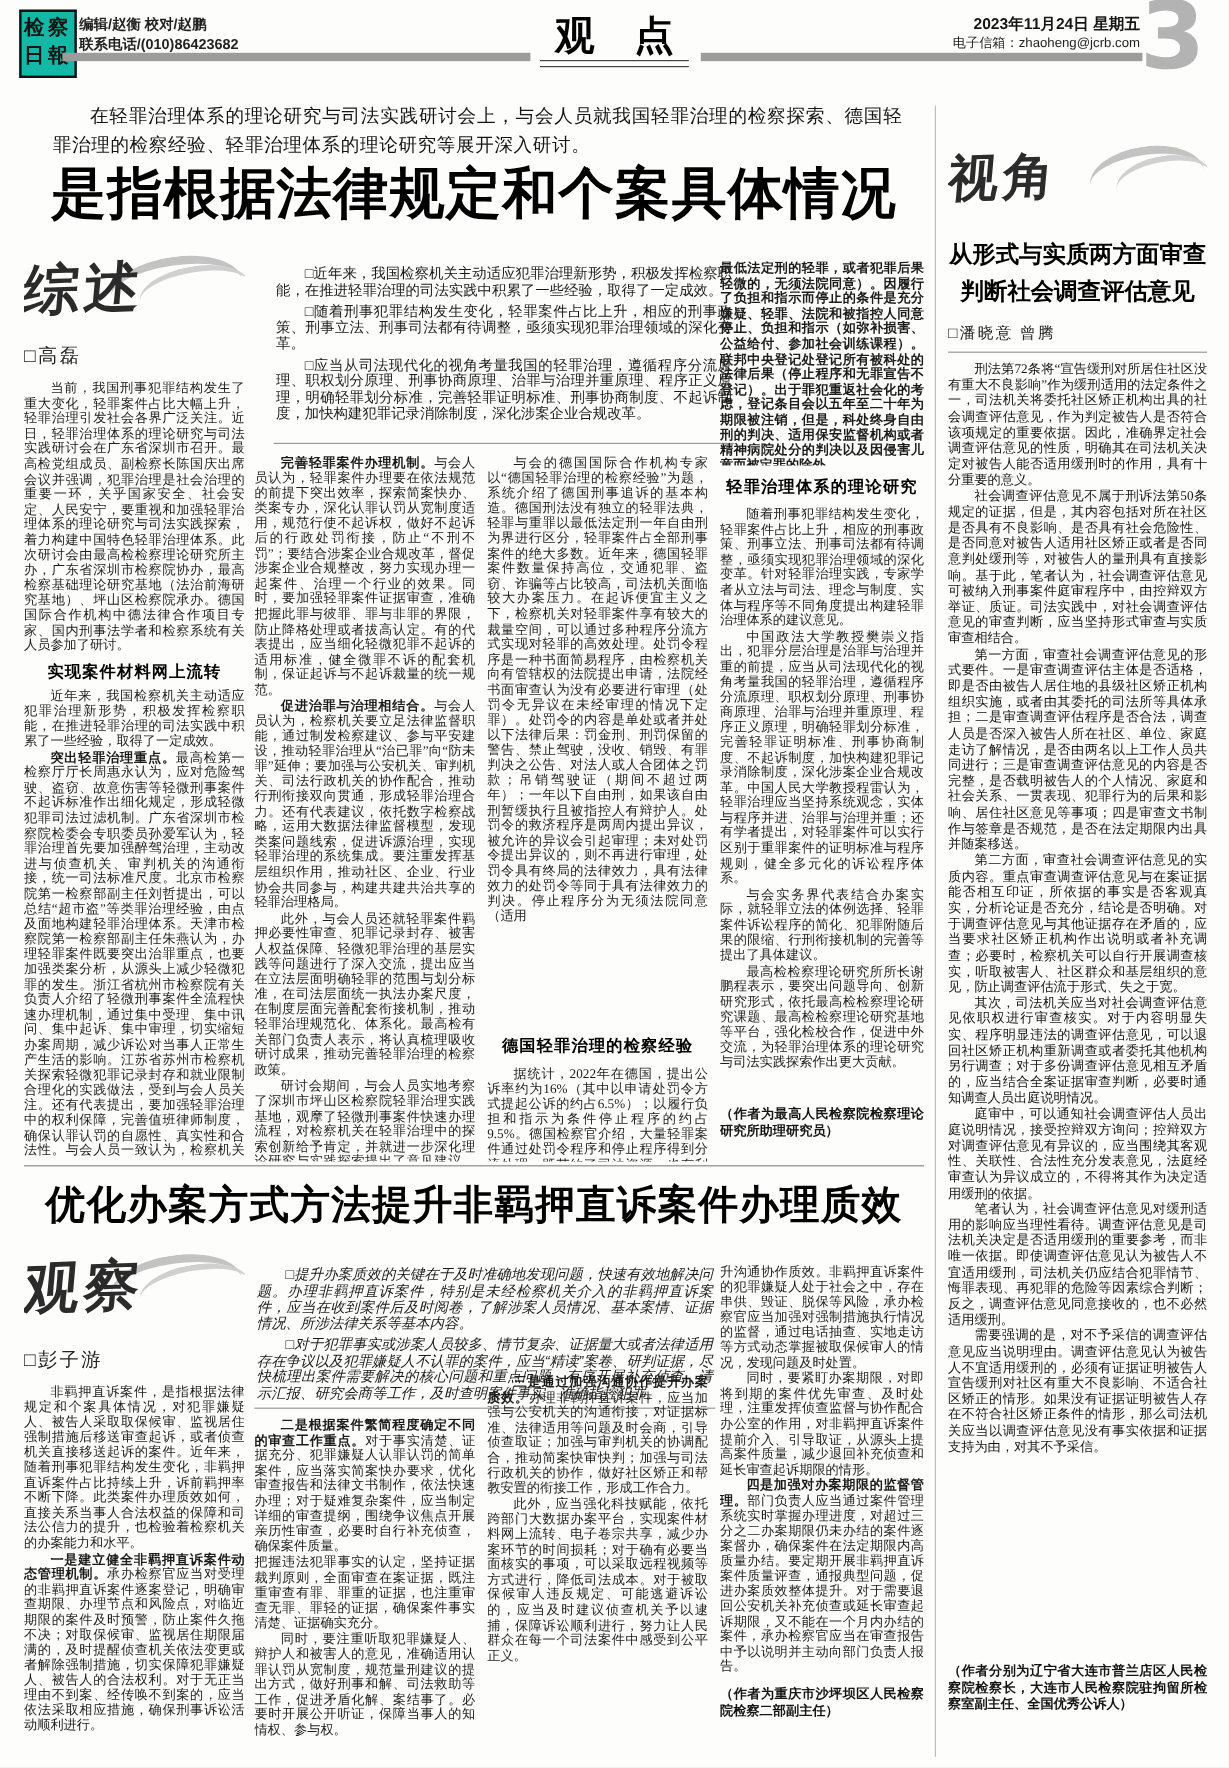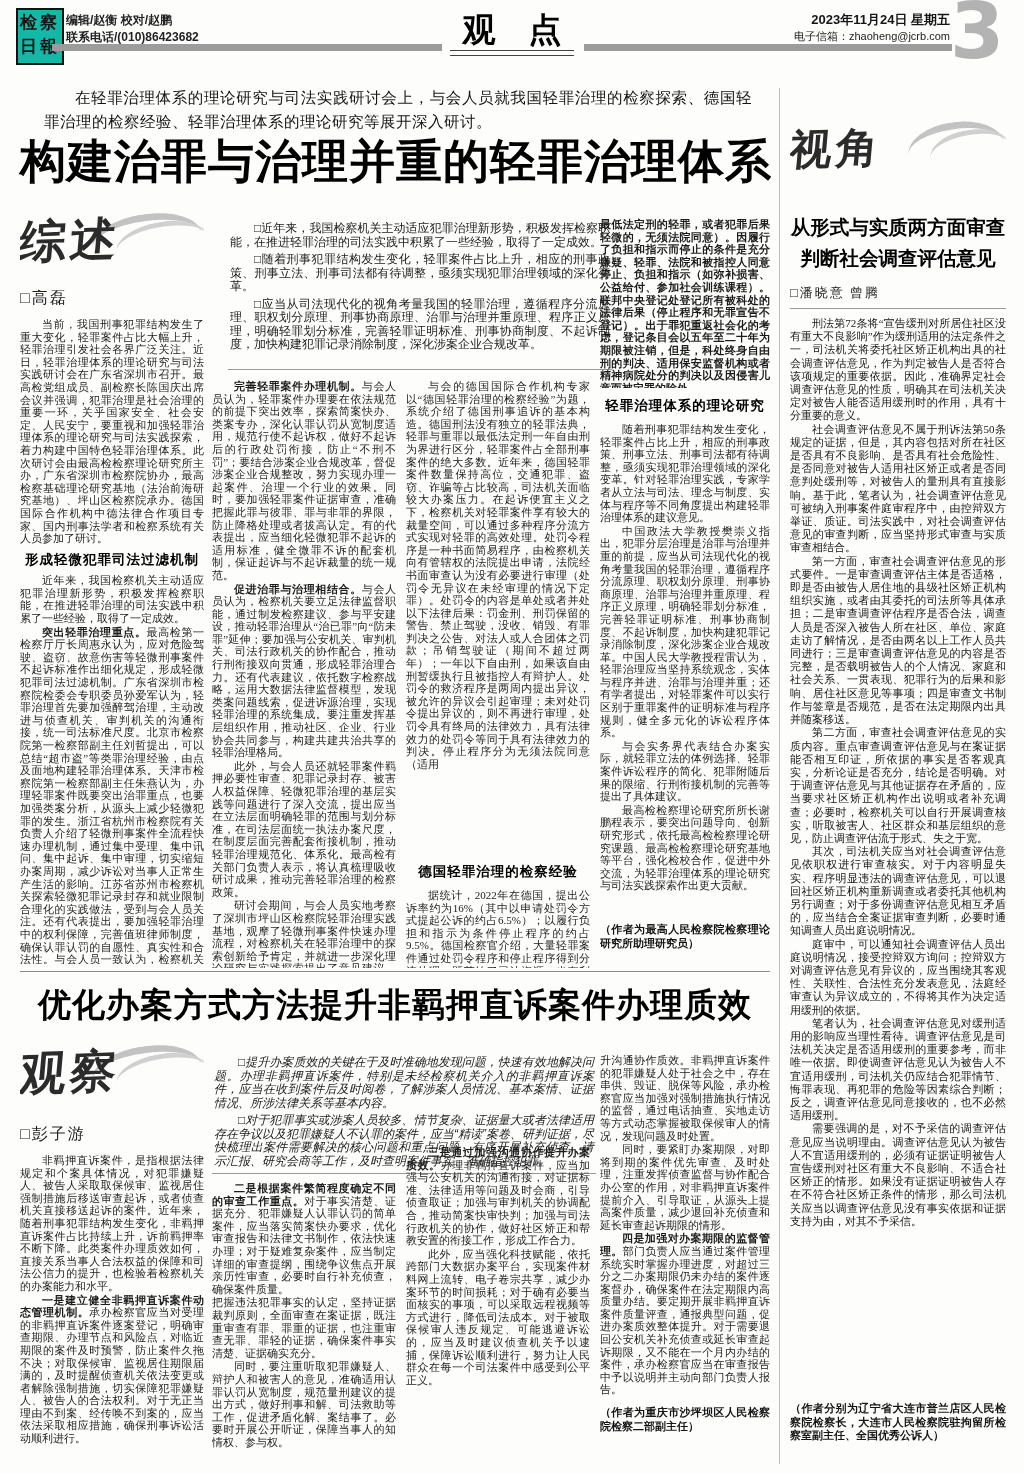--- a/index.html
+++ b/index.html
@@ -44,21 +44,21 @@
   .byline{font-size:16px;line-height:16px;color:#222;letter-spacing:2px;}
   
   .sumbox{font-family:"Liberation Sans","DejaVu Sans",sans-serif;font-size:12px;line-height:13.5px;
           color:#191919;text-align:justify;border-bottom:1px solid #9a9a9a;box-sizing:border-box;
           padding:2px 2px 8px 2px;overflow:hidden;}
   .sumbox p{margin-bottom:4px;}
   .hrule{background:#8a8a8a;}
   .vrule{background:#bdbdbd;}
   
   .vhead{font-family:"Liberation Sans","DejaVu Sans",sans-serif;font-weight:bold;font-size:19.5px;
-         line-height:31px;text-align:center;color:#000;margin:16px 0 0;}
+         line-height:31px;text-align:center;color:#000;margin:1px 0 0;}
   .vbyline{font-size:13px;letter-spacing:2px;color:#222;padding:10px 0 6px;border-bottom:1px solid #999;}
   .vbody{font-size:11px;line-height:13.2px;}
 </style>
 </head>
 <body>
 
 <div class="page">
 
   <div class="abs logo">
     <div>检察</div>
@@ -74,32 +74,32 @@
   <div class="abs gbar" style="left:584px;width:368px;"></div>
   <div class="abs dateblk sans">
     <div class="d1">2023年11月24日  星期五</div>
     <div class="d2">电子信箱：zhaoheng@jcrb.com</div>
   </div>
   <div class="abs pagenum">3</div>
 
   <div class="abs kicker jtext">
     <p>在轻罪治理体系的理论研究与司法实践研讨会上，与会人员就我国轻罪治理的检察探索、德国轻罪治理的检察经验、轻罪治理体系的理论研究等展开深入研讨。</p>
   </div>
-  <div class="abs mainhead">构建治罪与治理并重的轻罪治理体系</div>
+  <div class="abs mainhead">是指根据法律规定和个案具体情况</div>
 
   <div class="abs" style="left:20px;top:210px;width:184px;height:758px;overflow:hidden;">
     <div class="stamp">
       <span class="sw1"></span>
       <span class="sw2"></span>
       <span class="chars">综述</span>
     </div>
     <div class="byline" style="margin:10px 0 12px;">□高磊</div>
     <div class="jtext b11" style="height:646px;">
       <p>当前，我国刑事犯罪结构发生了重大变化，轻罪案件占比大幅上升，轻罪治理引发社会各界广泛关注。近日，轻罪治理体系的理论研究与司法实践研讨会在广东省深圳市召开。最高检党组成员、副检察长陈国庆出席会议并强调，犯罪治理是社会治理的重要一环，关乎国家安全、社会安定、人民安宁，要重视和加强轻罪治理体系的理论研究与司法实践探索，着力构建中国特色轻罪治理体系。此次研讨会由最高检检察理论研究所主办，广东省深圳市检察院协办，最高检察基础理论研究基地（法治前海研究基地）、坪山区检察院承办。德国国际合作机构中德法律合作项目专家、国内刑事法学者和检察系统有关人员参加了研讨。</p>
-      <h3 class="sec">形成轻微犯罪司法过滤机制</h3>
+      <h3 class="sec">实现案件材料网上流转</h3>
       <p>近年来，我国检察机关主动适应犯罪治理新形势，积极发挥检察职能，在推进轻罪治理的司法实践中积累了一些经验，取得了一定成效。</p>
       <p><strong class="lead-strong">突出轻罪治理重点。</strong><span>最高检第一检察厅厅长周惠永认为，应对危险驾驶、盗窃、故意伤害等轻微刑事案件不起诉标准作出细化规定，形成轻微犯罪司法过滤机制。广东省深圳市检察院检委会专职委员孙爱军认为，轻罪治理首先要加强醉驾治理，主动改进与侦查机关、审判机关的沟通衔接，统一司法标准尺度。北京市检察院第一检察部副主任刘哲提出，可以总结“超市盗”等类罪治理经验，由点及面地构建轻罪治理体系。天津市检察院第一检察部副主任朱燕认为，办理轻罪案件既要突出治罪重点，也要加强类案分析，从源头上减少轻微犯罪的发生。浙江省杭州市检察院有关负责人介绍了轻微刑事案件全流程快速办理机制，通过集中受理、集中讯问、集中起诉、集中审理，切实缩短办案周期，减少诉讼对当事人正常生产生活的影响。江苏省苏州市检察机关探索轻微犯罪记录封存和就业限制合理化的实践做法，受到与会人员关注。还有代表提出，要加强轻罪治理中的权利保障，完善值班律师制度，确保认罪认罚的自愿性、真实性和合法性。与会人员一致认为，检察机关在轻罪治理中承担着重要职责，应当充分发挥审前主导和过滤把关作用。</span></p>
     </div>
   </div>
 
   <div class="abs sumbox" style="left:228px;top:220px;width:384px;height:150px;">
     <p>□近年来，我国检察机关主动适应犯罪治理新形势，积极发挥检察职能，在推进轻罪治理的司法实践中积累了一些经验，取得了一定成效。</p>
     <p>□随着刑事犯罪结构发生变化，轻罪案件占比上升，相应的刑事政策、刑事立法、刑事司法都有待调整，亟须实现犯罪治理领域的深化变革。</p>
     <p>□应当从司法现代化的视角考量我国的轻罪治理，遵循程序分流原理、职权划分原理、刑事协商原理、治罪与治理并重原理、程序正义原理，明确轻罪划分标准，完善轻罪证明标准、刑事协商制度、不起诉制度，加快构建犯罪记录消除制度，深化涉案企业合规改革。</p>
   </div>

